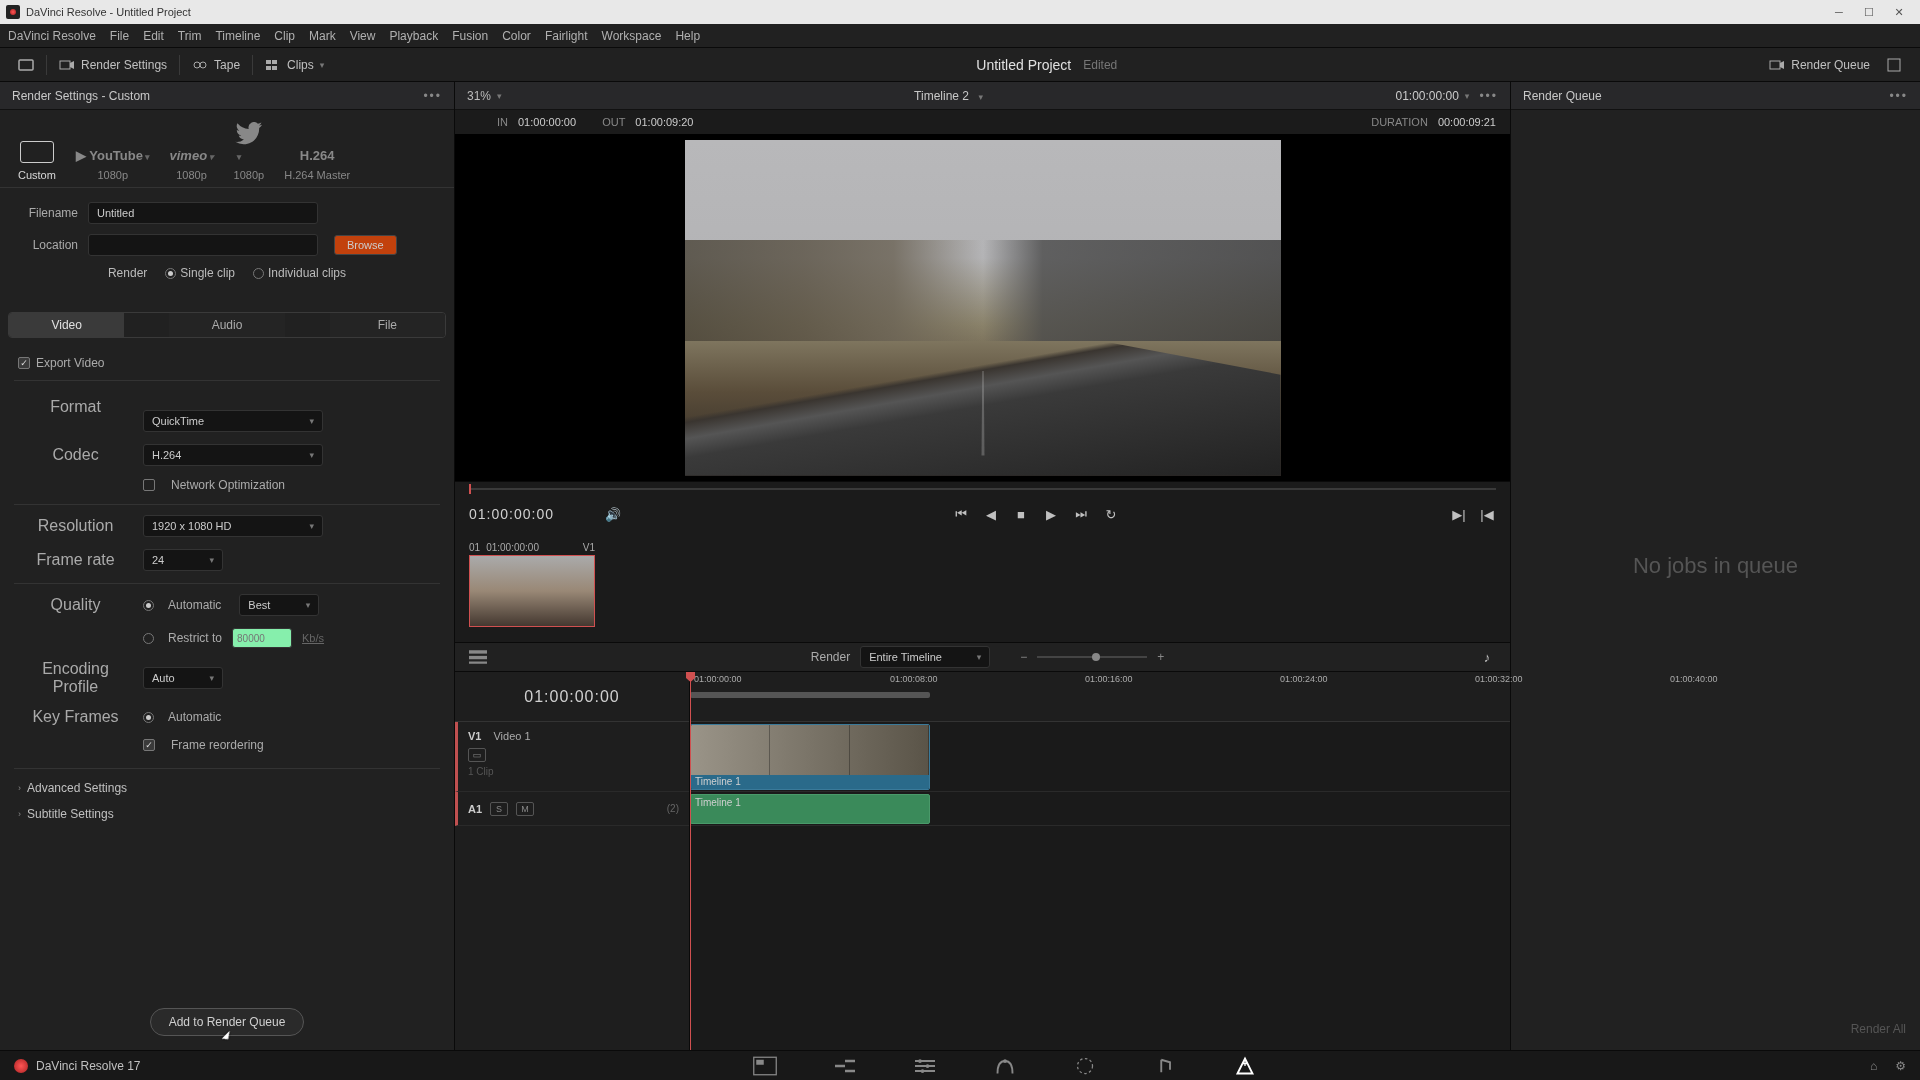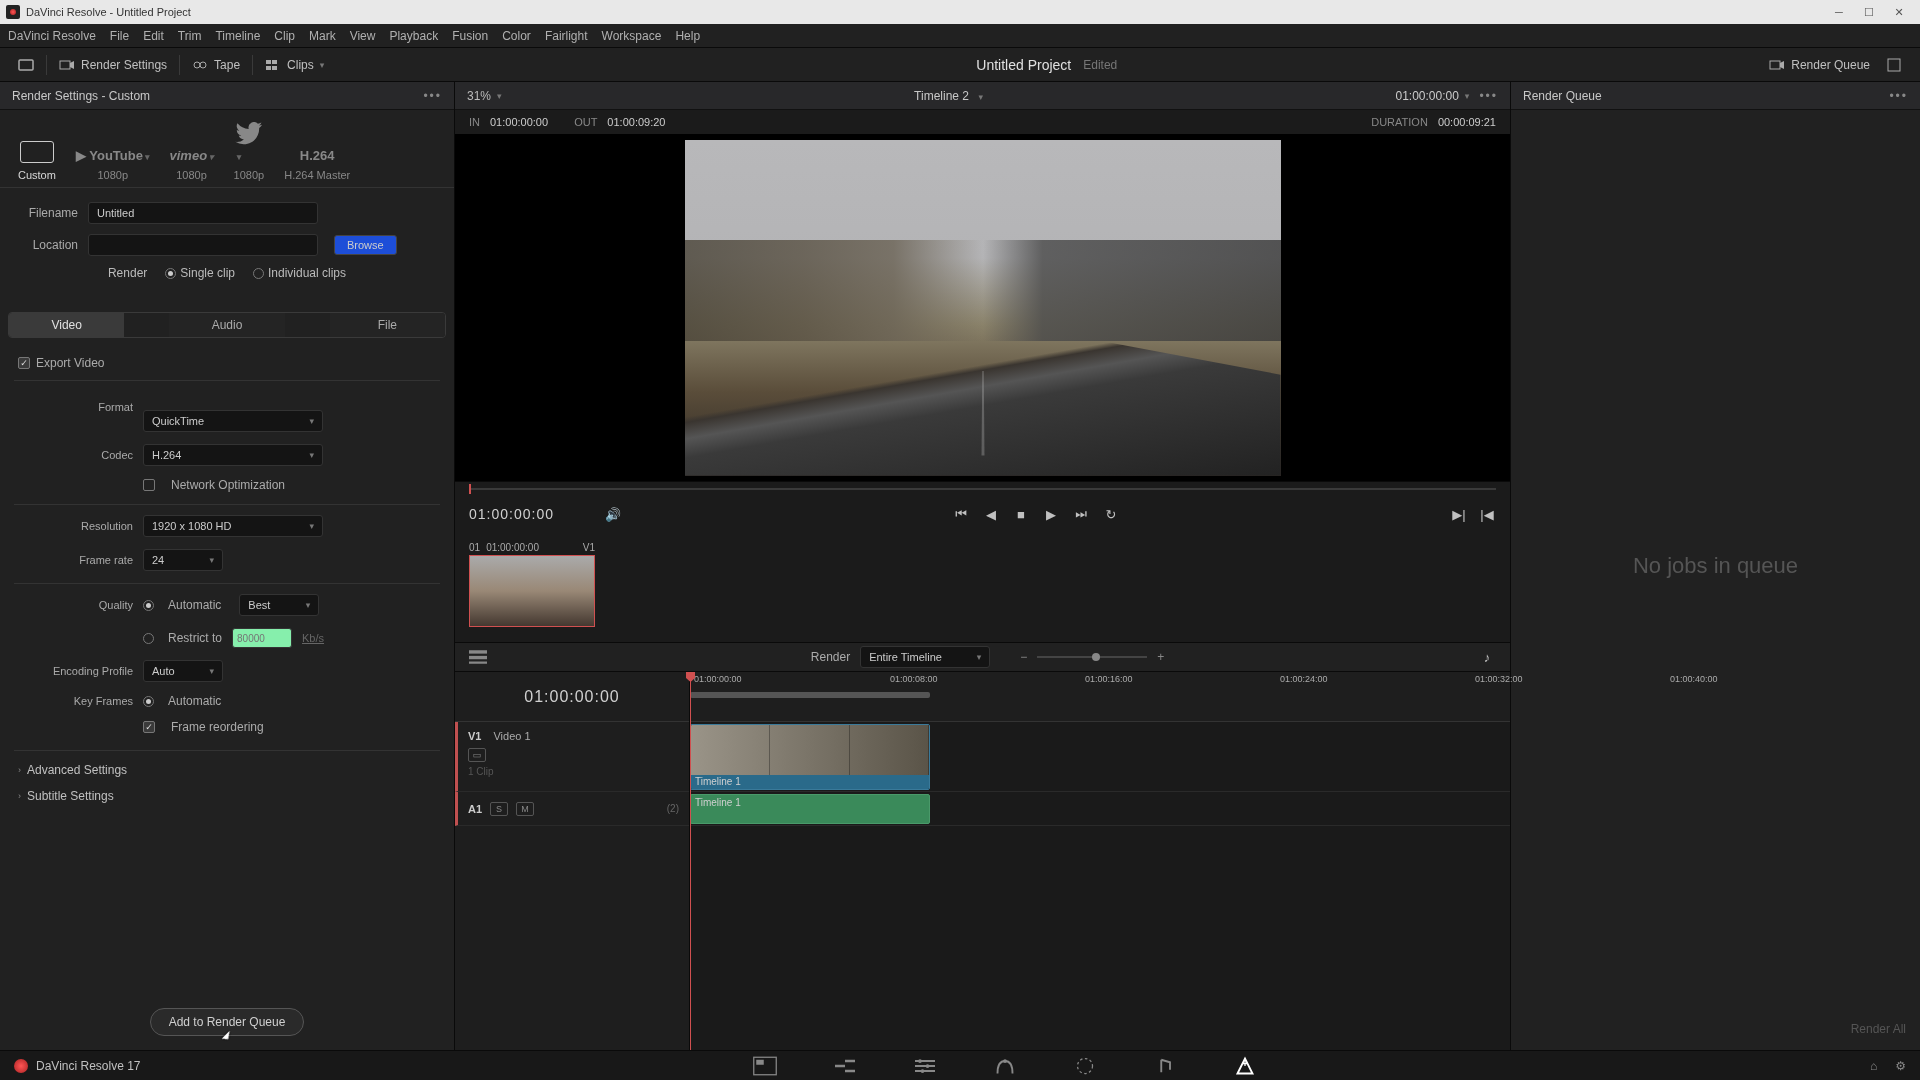--- a/index.html
+++ b/index.html
@@ -43,55 +43,55 @@
 .preset-icon { width: 34px; height: 22px; border: 1px solid #666; border-radius: 3px; }
 .preset.active .preset-icon { border-color:#ccc; }
 .preset-logo { color:#888; font-size:13px; font-weight:600; }
 .preset-chevron { font-size:9px; color:#666; margin-left:2px; }
 
 
 .form { padding: 14px 18px; font-size: 12px; color:#bbb; }
 .form-row { display:flex; align-items:center; margin-bottom: 10px; gap:10px; }
 .form-label { width: 100px; text-align:right; color:#aaa; }
 .form-input { flex:1; max-width: 230px; height: 22px; background:#141414; border:1px solid #333; border-radius:3px; padding:0 8px; color:#ccc; font-size:11px; }
-.browse-btn { padding: 3px 12px; background:#1d4ed8; border:1px solid #444; border-radius:3px; color:#ccc; font-size:11px; margin-left:6px; }
+.browse-btn { padding: 3px 12px; background:#c2410c; border:1px solid #444; border-radius:3px; color:#ccc; font-size:11px; margin-left:6px; }
 .radio { width:11px; height:11px; border-radius:50%; border:1px solid #777; display:inline-flex; align-items:center; justify-content:center; margin-right:4px; }
 .radio.checked::after { content:""; width:5px; height:5px; background:#ccc; border-radius:50%; }
 .checkbox { width:12px; height:12px; border:1px solid #777; border-radius:2px; display:inline-flex; align-items:center; justify-content:center; margin-right:6px; }
 .checkbox.checked { background:#3a3a3a; }
 .checkbox.checked::after { content:"✓"; font-size:9px; color:#ddd; }
 
 
 .tabs { display:flex; border:1px solid #3a3a3a; border-radius:4px; overflow:hidden; margin: 8px 8px; gap: 45px; }
 .tab { flex:1; text-align:center; padding:5px 0; font-size:12px; color:#aaa; background:#242424; }
 .tab.active { background:#3a3a3a; color:#e0e0e0; }
 
 .select { height:22px; background:#141414; border:1px solid #333; border-radius:3px; padding:0 8px; color:#ccc; font-size:11px; display:flex; align-items:center; justify-content:space-between; }
 .select .chev { font-size:9px; color:#777; }
 .section-row { display:flex; align-items:center; margin: 0 18px 12px; gap:10px; }
-.section-label { width: 115px; text-align:right; color:#aaa; font-size:11px; }
+.section-label { width: 115px; text-align:center; color:#aaa; font-size:16px; }
 .small-input { width:60px; height:20px; background:#86efac; border:1px solid #333; border-radius:3px; color:#555; font-size:10px; padding:0 4px; }
 .unit { color:#666; font-size:11px;text-decoration:underline; }
 
 .expander { display:flex; align-items:center; gap:6px; padding:6px 18px; color:#c0c0c0; font-size:12px; }
 .expander .chev { font-size:9px; color:#888; }
 
 .add-btn { margin: 20px auto 14px; padding: 6px 18px; background:#2a2a2a; border:1px solid #555; border-radius:14px; color:#d0d0d0; font-size:12px; display:block; width:fit-content; }
 .cursor { position:relative; }
 .cursor::after { content:""; position:absolute; left:50%; top:100%; width:0; height:0; border-left:5px solid #fff; border-bottom:4px solid transparent; border-top:7px solid transparent; transform:translate(-2px,-4px) rotate(45deg); filter:drop-shadow(0 0 1px #000); }
 
 
 .viewer-header { height: 28px; background:#28282a; display:flex; align-items:center; padding:0 12px; color:#c8c8c8; border-bottom:1px solid #111; }
 .viewer-header .zoom { color:#bbb; }
 .viewer-header .chev { font-size:9px; color:#777; margin-left:6px; }
 .viewer-header .tl-name { margin:0 auto; }
 .viewer-header .tc { color:#ccc; }
 .viewer-header .dots { color:#888; letter-spacing:2px; margin-left:10px; }
 .viewer-meta { height:24px; display:flex; align-items:center; padding:0 14px; gap:10px; font-size:11px; color:#999; }
-.viewer-meta .label { color:#888; }
+.viewer-meta .label { color:#888;margin-left:28px; }
 .viewer-meta .val { color:#ccc; }
 .viewer-meta .push { margin-left:auto; }
 
 .viewer-canvas { flex:0 0 348px; background:#000; display:flex; align-items:center; justify-content:center; border-bottom:1px solid #0a0a0a; }
 .viewer-img { width: 596px; height: 336px; background: linear-gradient(180deg, #b8b8ba 0%, #b4b4b6 35%, #8a826a 55%, #5a4d3a 75%, #2a2522 100%); position:relative; overflow:hidden; }
 .road { position:absolute; bottom:0; left:50%; width:2px; height:45%; background:rgba(200,200,200,0.3); transform:translateX(-50%) perspective(200px) rotateX(60deg); }
 .viewer-img::before { content:""; position:absolute; bottom:0; left:0; right:0; height:50%; background: linear-gradient(170deg, transparent 40%, #3a3530 42%, #555 48%, #3a3a3a 55%, #222 100%); clip-path: polygon(0 40%, 45% 10%, 55% 10%, 100% 40%, 100% 100%, 0 100%); }
 .viewer-img::after { content:""; position:absolute; top:30%; left:0; right:0; height:30%; background: linear-gradient(90deg, #4a4438 0%, #5a5244 20%, #6a6254 35%, transparent 50%, #4a4a4a 60%, #3a3a3a 100%); opacity:0.8; }
 
 .scrubber { height:14px; padding:0 14px; display:flex; align-items:center; }

